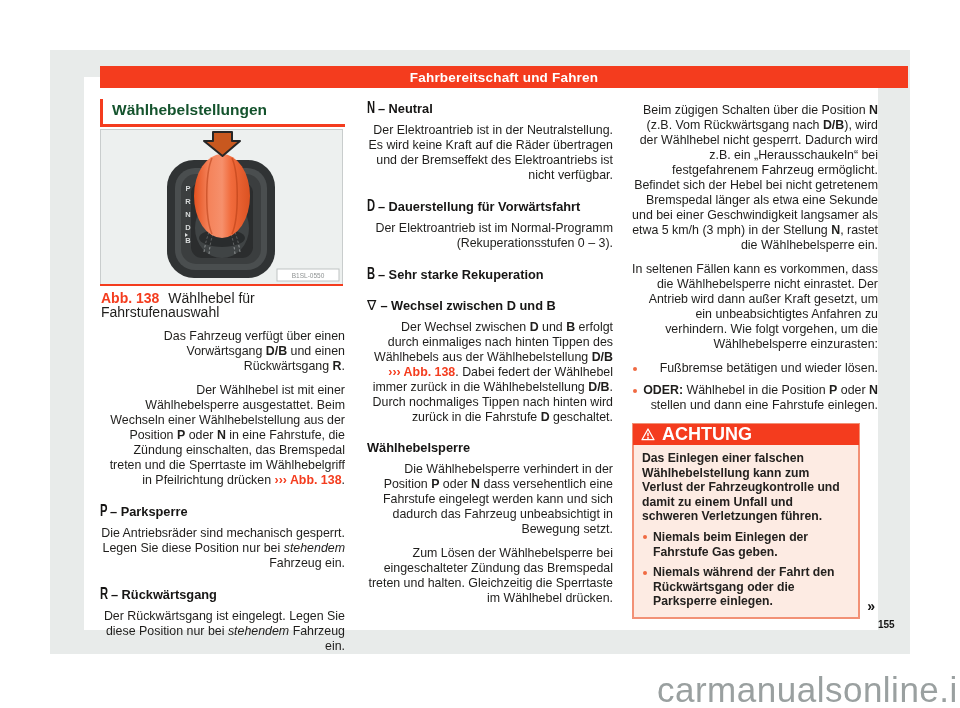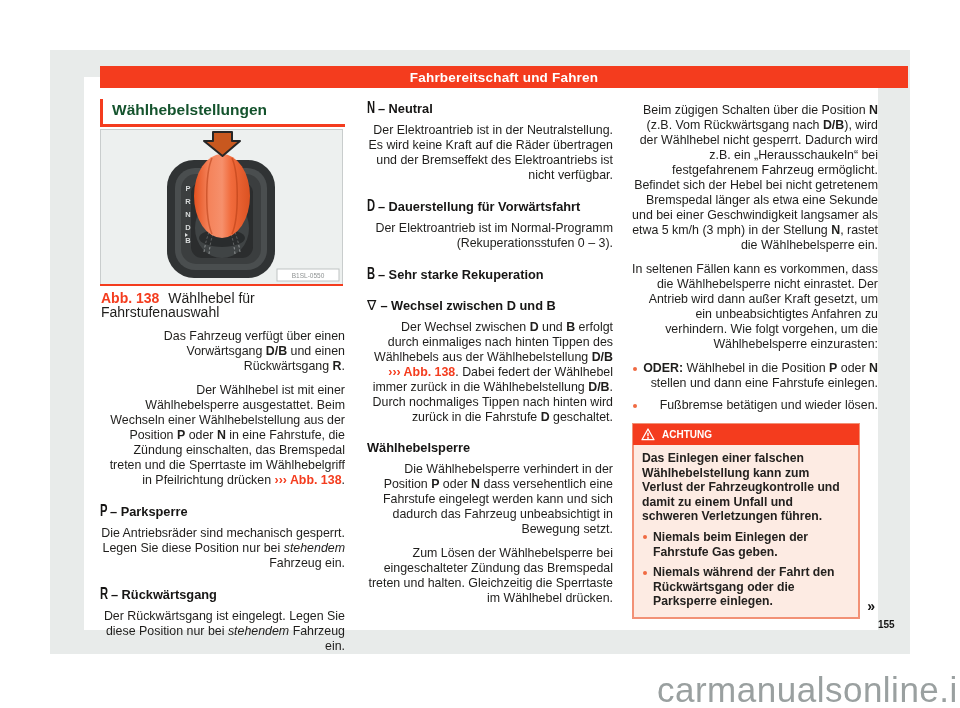--- a/index.html
+++ b/index.html
@@ -43,21 +43,21 @@
   .glyph{display:inline-block;font-size:16.5px;line-height:14px;font-weight:bold;
          transform:scaleX(.68);transform-origin:0 100%;margin-right:-1px;}
   .glyph.sym{font-size:14px;transform:none;font-weight:normal;margin-right:4px;}
 
   .bullet{position:relative;padding-left:11px;margin:7px 0 0;}
   .bullet::before{content:"";position:absolute;left:1px;top:5.5px;width:4px;height:4px;border-radius:50%;background:#f06a42;}
 
   .warn{position:relative;margin-top:10px;width:228px;border:2px solid var(--warnborder);background:var(--warnbg);}
   .warn-head{background:var(--red);height:21px;display:flex;align-items:center;gap:7px;padding:0 8px;
              margin:-1px -1px 0 -1px;}
-  .warn-head span{color:#fff;font-weight:bold;font-size:10px;}
+  .warn-head span{color:#fff;font-weight:bold;font-size:18px;}
   .warn-body{padding:6px 8px 8px;font-size:12.2px;line-height:14.6px;font-weight:bold;color:#23211f;}
   .warn-body .wp{margin:0;}
   .warn-body .bullet{margin-top:6px;}
   .cont{position:absolute;right:-17px;bottom:3px;font-weight:bold;font-size:14px;color:#111;}
 
   .page-num{position:absolute;left:878px;top:619px;width:30px;font-size:10px;font-weight:bold;color:#141414;}
   .watermark{position:absolute;left:657px;top:670px;font-size:35px;color:#9aa0a0;letter-spacing:.5px;text-align:right;}
 </style>
 </head>
 <body>
@@ -160,22 +160,22 @@
     <h3 class="sub">
       <span>Wählhebelsperre</span>
     </h3>
     <p class="body"><span>Die Wählhebelsperre verhindert in der Position </span><span class="f-b">P</span><span> oder </span><span class="f-b">N</span><span> dass versehentlich eine Fahrstufe eingelegt werden kann und sich dadurch das Fahrzeug unbeabsichtigt in Bewegung setzt.</span></p>
     <p class="body"><span>Zum Lösen der Wählhebelsperre bei eingeschalteter Zündung das Bremspedal treten und halten. Gleichzeitig die Sperrtaste im Wählhebel drücken.</span></p>
   </div>
 
   <div class="col col3">
     <p class="body"><span>Beim zügigen Schalten über die Position </span><span class="f-b">N</span><span> (z.B. Vom Rückwärtsgang nach </span><span class="f-b">D/B</span><span>), wird der Wählhebel nicht gesperrt. Dadurch wird z.B. ein „Herausschaukeln“ bei festgefahrenem Fahrzeug ermöglicht. Befindet sich der Hebel bei nicht getretenem Bremspedal länger als etwa eine Sekunde und bei einer Geschwindigkeit langsamer als etwa 5 km/h (3 mph) in der Stellung </span><span class="f-b">N</span><span>, rastet die Wählhebelsperre ein.</span></p>
     <p class="body"><span>In seltenen Fällen kann es vorkommen, dass die Wählhebelsperre nicht einrastet. Der Antrieb wird dann außer Kraft gesetzt, um ein unbeabsichtigtes Anfahren zu verhindern. Wie folgt vorgehen, um die Wählhebelsperre einzurasten:</span></p>
+    <div class="bullet body"><span>Fußbremse betätigen und wieder lösen.</span></div>
     <div class="bullet body"><span class="f-b">ODER:</span><span> Wählhebel in die Position </span><span class="f-b">P</span><span> oder </span><span class="f-b">N</span><span> stellen und dann eine Fahrstufe einlegen.</span></div>
-    <div class="bullet body"><span>Fußbremse betätigen und wieder lösen.</span></div>
 
     <div class="warn">
       <div class="warn-head">
         <svg width="14" height="13" viewBox="0 0 14 13">
           <path d="M7 1 L13 11.7 L1 11.7 Z" fill="none" stroke="#fff" stroke-width="1.3" stroke-linejoin="round"></path>
           <line x1="7" y1="4.7" x2="7" y2="8.2" stroke="#fff" stroke-width="1.4"></line>
           <circle cx="7" cy="10" r="0.9" fill="#fff"></circle>
         </svg>
         <span>ACHTUNG</span>
       </div>

